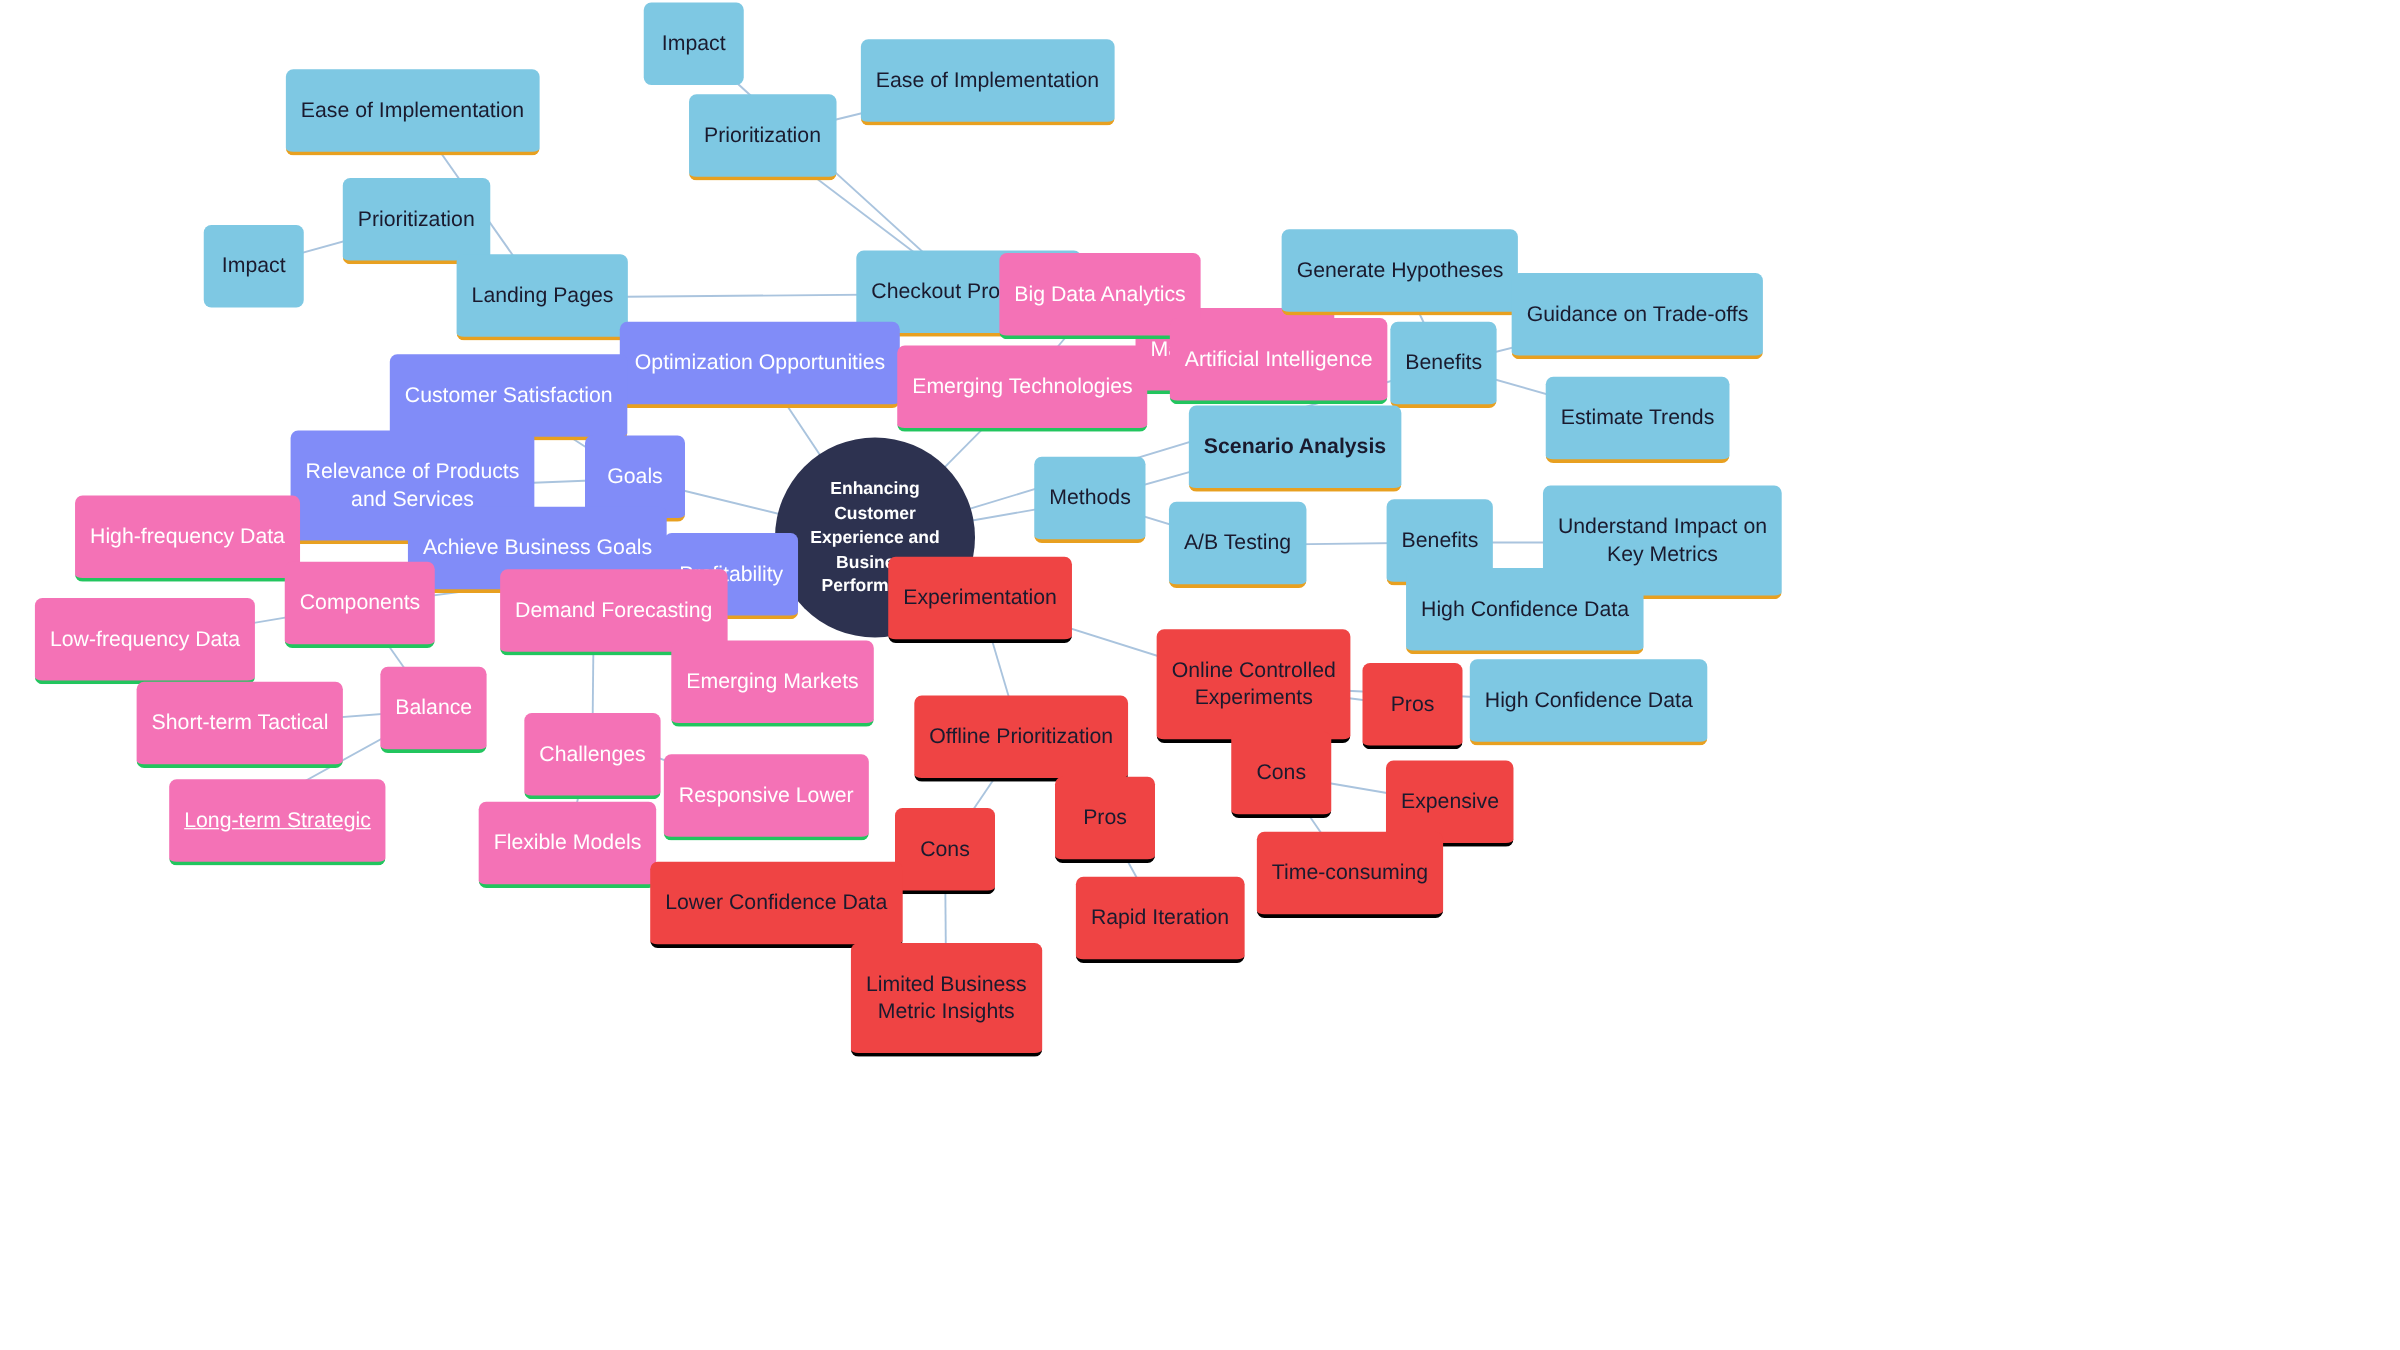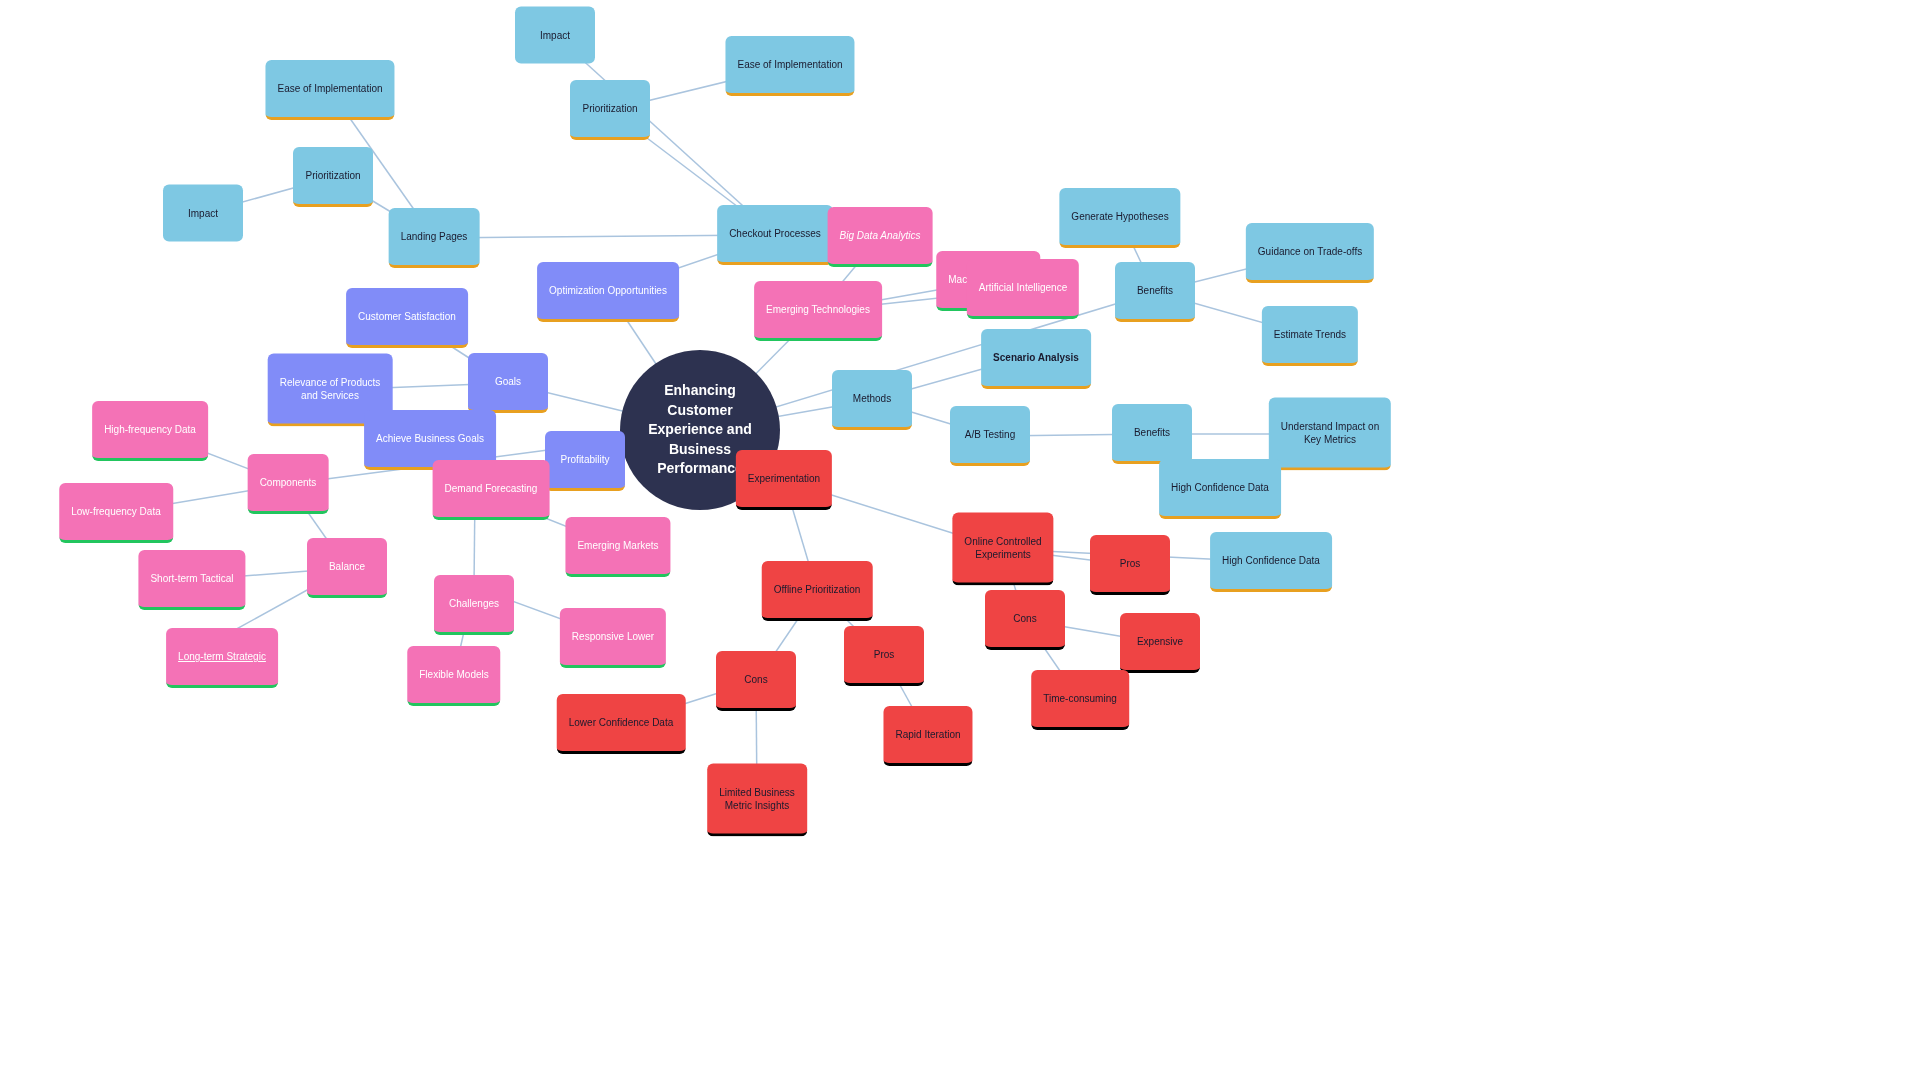--- a/index.html
+++ b/index.html
@@ -3,21 +3,21 @@
   <meta charset="utf-8">
   <style>
     * { margin: 0; padding: 0; box-sizing: border-box; }
     body { width: 1920px; height: 1080px; background: #fff; overflow: hidden; font-family: 'Segoe UI', Arial, sans-serif; }
     #canvas { position: relative; width: 1920px; height: 1080px; }
     svg#lines { position: absolute; top: 0; left: 0; width: 1920px; height: 1080px; pointer-events: none; }
     .node {
       position: absolute;
       border-radius: 6px;
       padding: 22px 12px;
-      font-size: 10px;
+      font-size: 17px;
       font-weight: 500;
       text-align: center;
       transform: translate(-50%, -50%);
       white-space: pre-line;
       line-height: 1.3;
       min-width: 80px;
     }
     .node-center {
       position: absolute;
       border-radius: 50%;
@@ -102,21 +102,21 @@
     <div class="node blue" style="left: 555px; top: 35px;">Impact</div>
     <div class="node blue-border" style="left: 330px; top: 90px;">Ease of Implementation</div>
     <div class="node blue-border" style="left: 610px; top: 110px;">Prioritization</div>
     <div class="node blue-border" style="left: 790px; top: 66px;">Ease of Implementation</div>
     <div class="node blue-border" style="left: 775px; top: 235px;">Checkout Processes</div>
     <div class="node blue-border" style="left: 333px; top: 177px;">Prioritization</div>
     <div class="node blue" style="left: 203px; top: 213px;">Impact</div>
     <div class="node blue-border" style="left: 434px; top: 238px;">Landing Pages</div>
     <div class="node indigo-border" style="left: 608px; top: 292px;">Optimization Opportunities</div>
     <div class="node pink-border" style="left: 988px; top: 281px;">Machine Learning</div>
-    <div class="node pink-border" style="left: 880px; top: 237px; font-style: italic;">Big Data Analytics</div>
+    <div class="node pink-border" style="left: 880px; top: 237px;">Big Data Analytics</div>
     <div class="node pink-border" style="left: 818px; top: 311px;">Emerging Technologies</div>
     <div class="node pink-border" style="left: 1023px; top: 289px;">Artificial Intelligence</div>
     <div class="node blue-border" style="left: 1120px; top: 218px;">Generate Hypotheses</div>
     <div class="node blue-border" style="left: 1310px; top: 253px;">Guidance on Trade-offs</div>
     <div class="node blue-border" style="left: 1155px; top: 292px;">Benefits</div>
     <div class="node blue-border" style="left: 1310px; top: 336px;">Estimate Trends</div>
     <div class="node blue-border" style="left: 1036px; top: 359px; font-weight: bold;">Scenario Analysis</div>
     <div class="node indigo-border" style="left: 407px; top: 318px;">Customer Satisfaction</div>
     <div class="node indigo-border" style="left: 330px; top: 390px;">Relevance of Products
 and Services</div>

